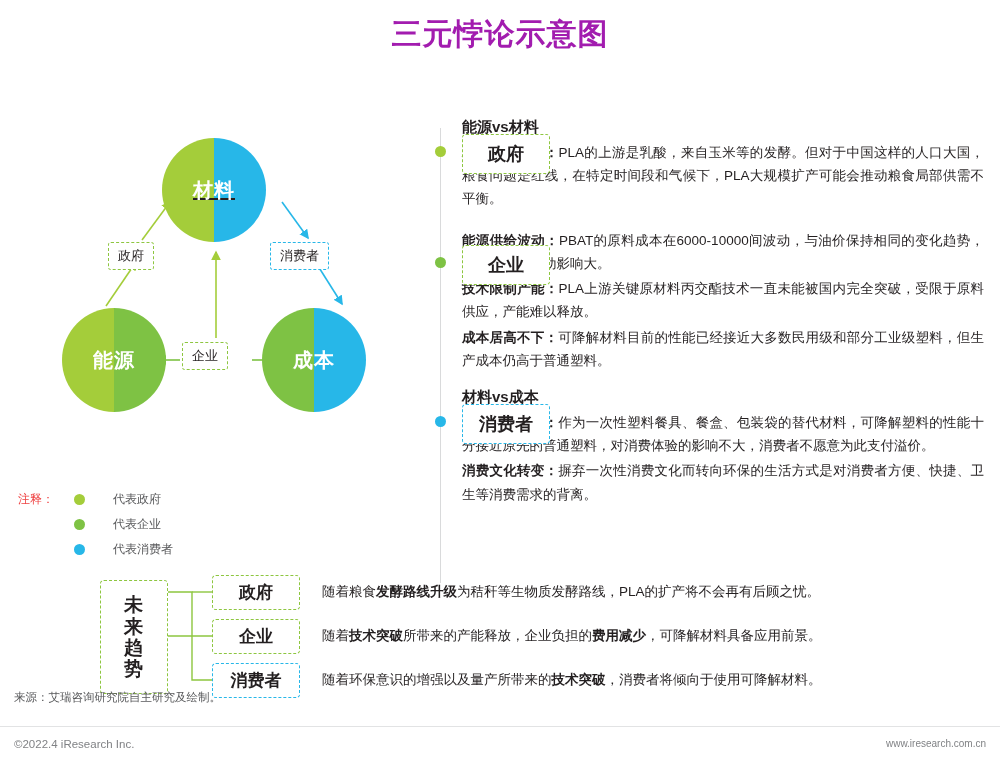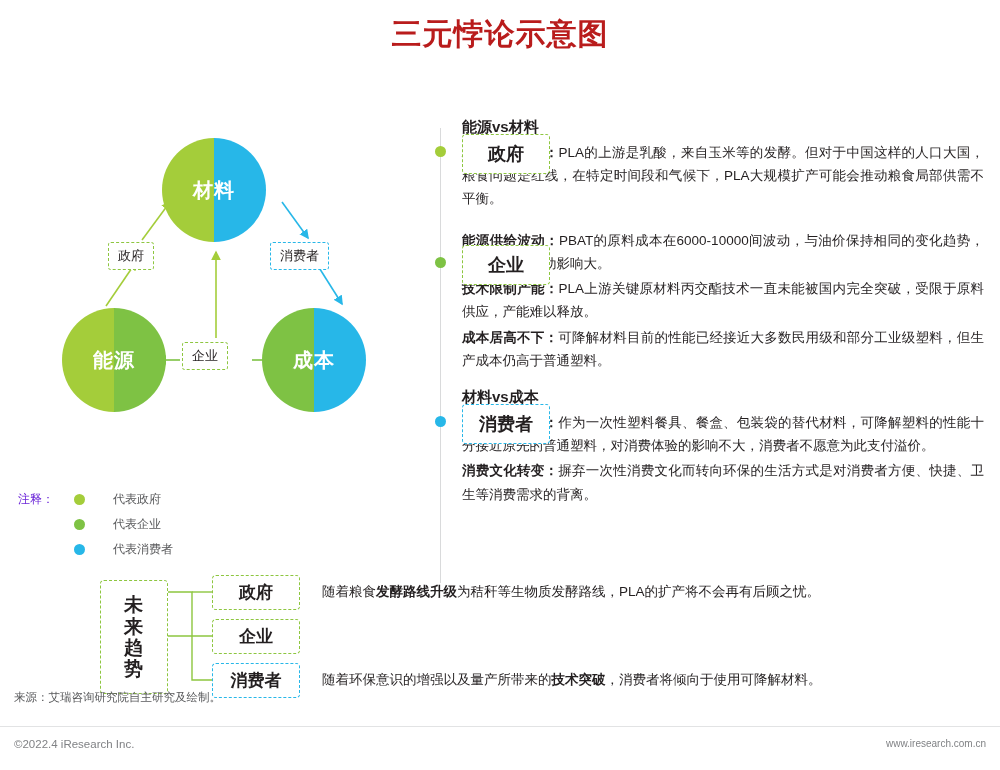--- a/index.html
+++ b/index.html
@@ -23,21 +23,21 @@
   
   .title {
     position: absolute;
     top: 14px;
     left: 0;
     width: 1000px;
     text-align: center;
     font-size: 30px;
     font-weight: bold;
     letter-spacing: 1px;
-    color: #b91c1c;
+    color: #a21caf;
   }
   
   .venn-area {
     position: absolute;
     left: 30px;
     top: 110px;
     width: 400px;
     height: 360px;
   }
   .circle {
@@ -60,21 +60,21 @@
   }
   .half {
     position: absolute;
     top: 0;
     width: 52px;
     height: 104px;
   }
   .half.left { left: 0; }
   .half.right { left: 52px; }
 
-  #circle-material { left: 132px; top: 28px; }
+  #circle-material { left: 132px; top: 28px; text-decoration: underline; }
   #circle-energy   { left: 32px;  top: 198px; }
   #circle-cost     { left: 232px; top: 198px; }
 
   
   .tagbox {
     position: absolute;
     border: 1.6px dashed #8dc63f;
     background: #ffffff;
     color: #231f20;
     font-size: 13px;
@@ -95,21 +95,21 @@
     font-size: 12px;
     color: #58595b;
   }
   .legend .row {
     display: flex;
     align-items: center;
     height: 25px;
   }
   .legend .lead {
     width: 56px;
-    color: #6d28d9;
+    color: #ef4444;
   }
   .legend .dot {
     width: 11px;
     height: 11px;
     border-radius: 50%;
     margin-right: 28px;
   }
   .legend .txt { color: #58595b; }
 
   
@@ -410,20 +410,23 @@
 
     <div class="trend-row" id="trend-row-0">
       <div class="tbox">政府</div>
       <div class="ttext">
         <span>随着粮食</span><b>发酵路线升级</b><span>为秸秆等生物质发酵路线，PLA的扩产将不会再有后顾之忧。</span>
       </div>
     </div>
 
     <div class="trend-row" id="trend-row-1">
       <div class="tbox">企业</div>
+      <div class="ttext">
+        <span>随着</span><b>技术突破</b><span>所带来的产能释放，企业负担的</span><b>费用减少</b><span>，可降解材料具备应用前景。</span>
+      </div>
     </div>
 
     <div class="trend-row" id="trend-row-2">
       <div class="tbox blue">消费者</div>
       <div class="ttext">
         <span>随着环保意识的增强以及量产所带来的</span><b>技术突破</b><span>，消费者将倾向于使用可降解材料。</span>
       </div>
     </div>
   </div>
 

